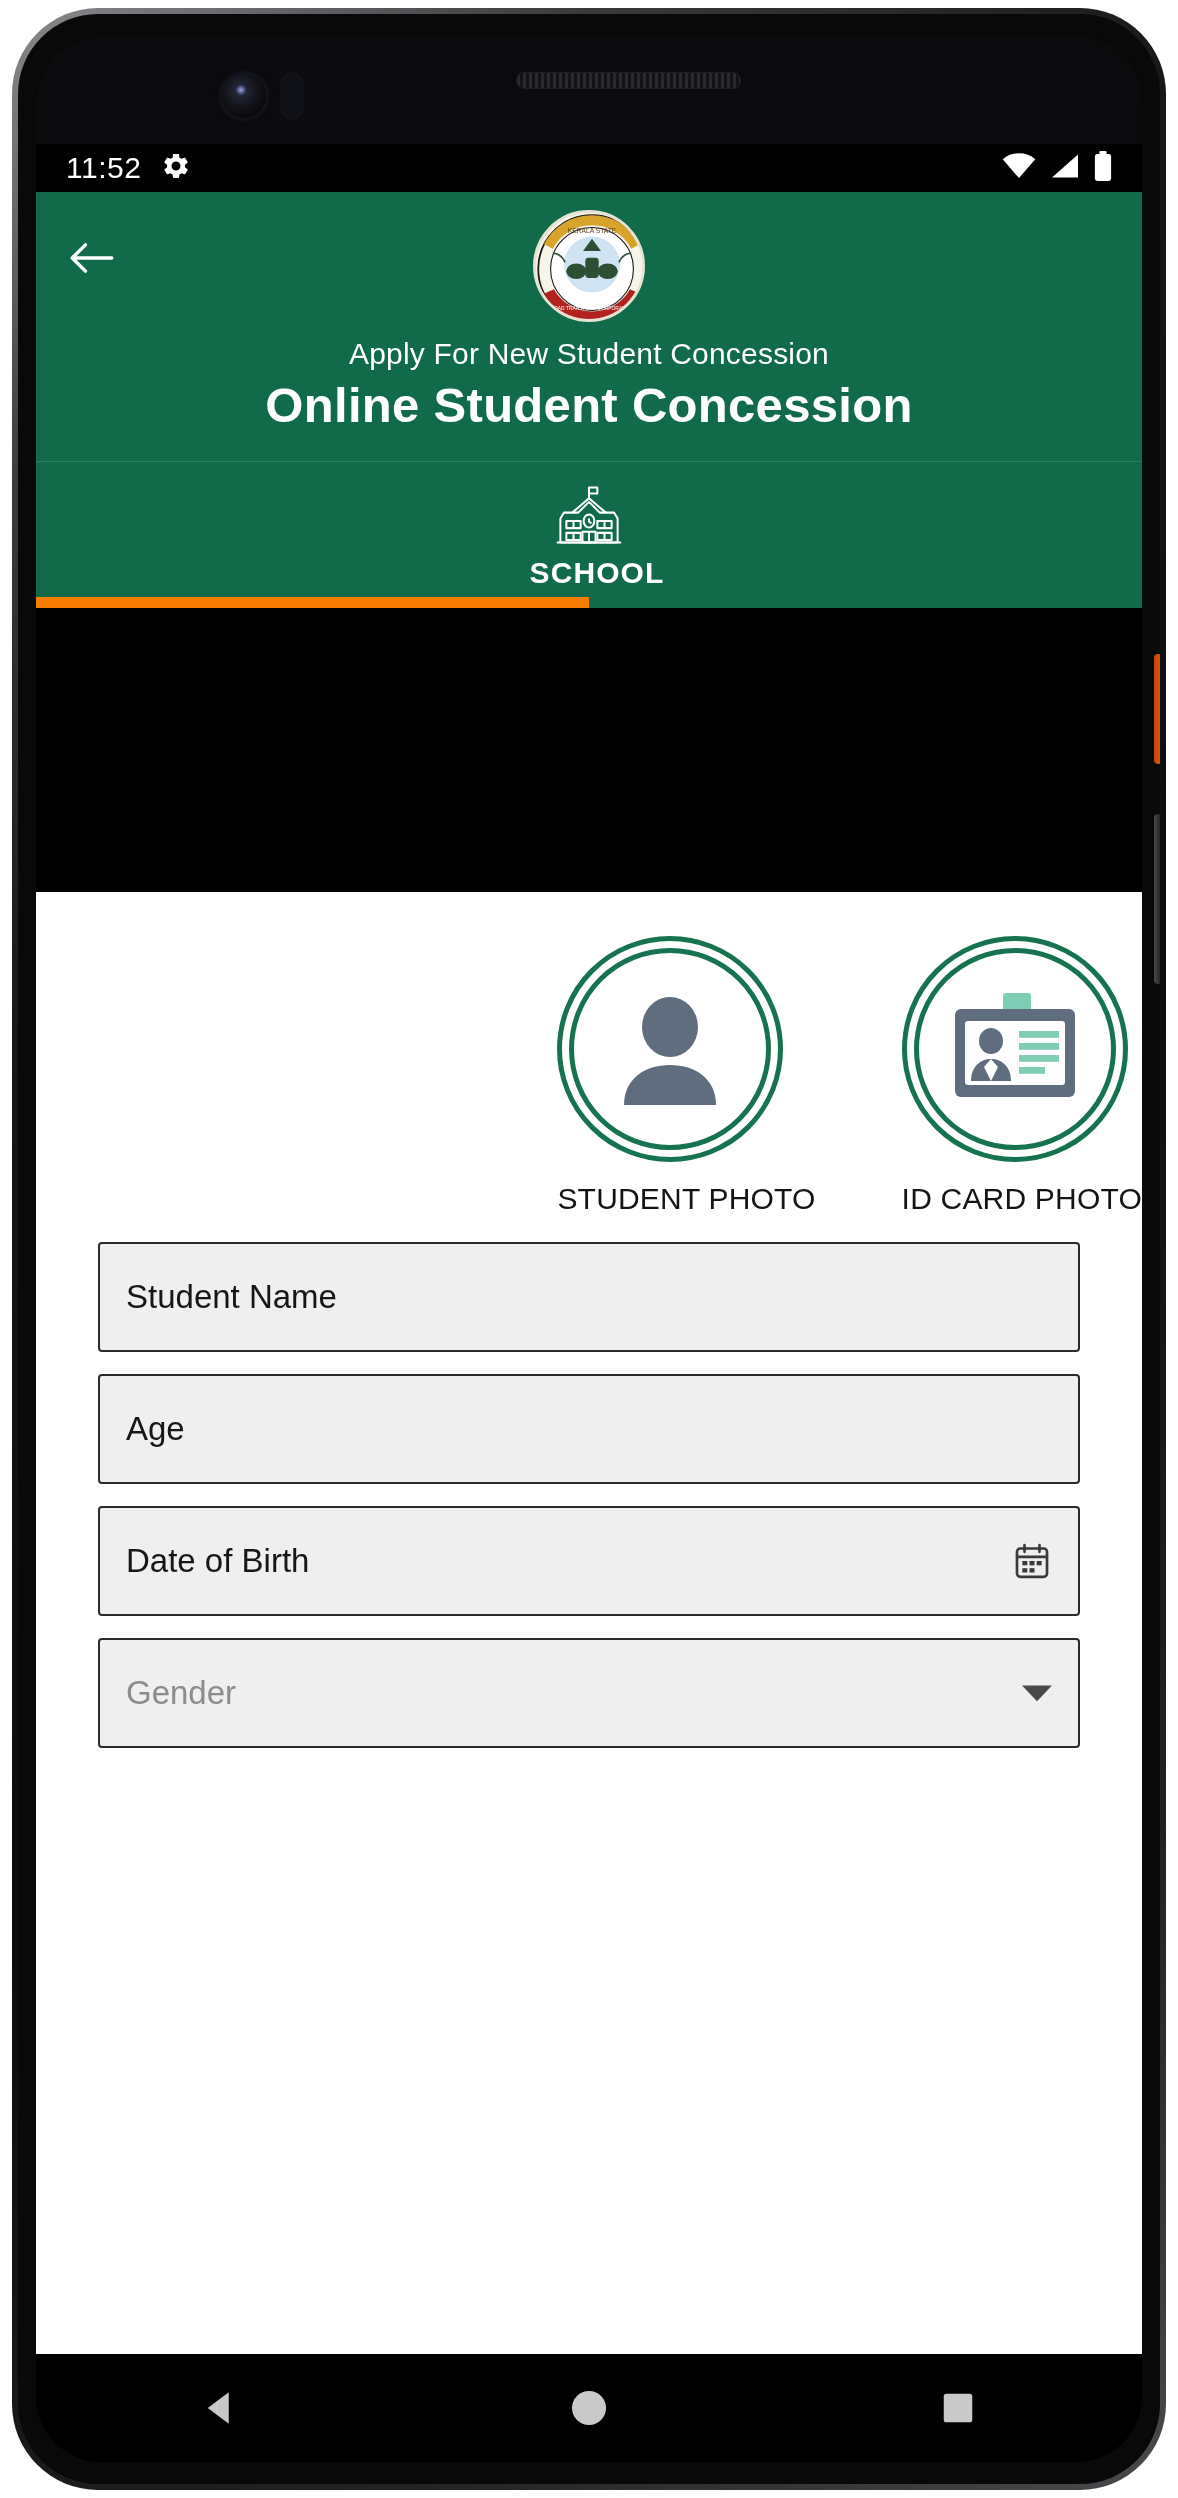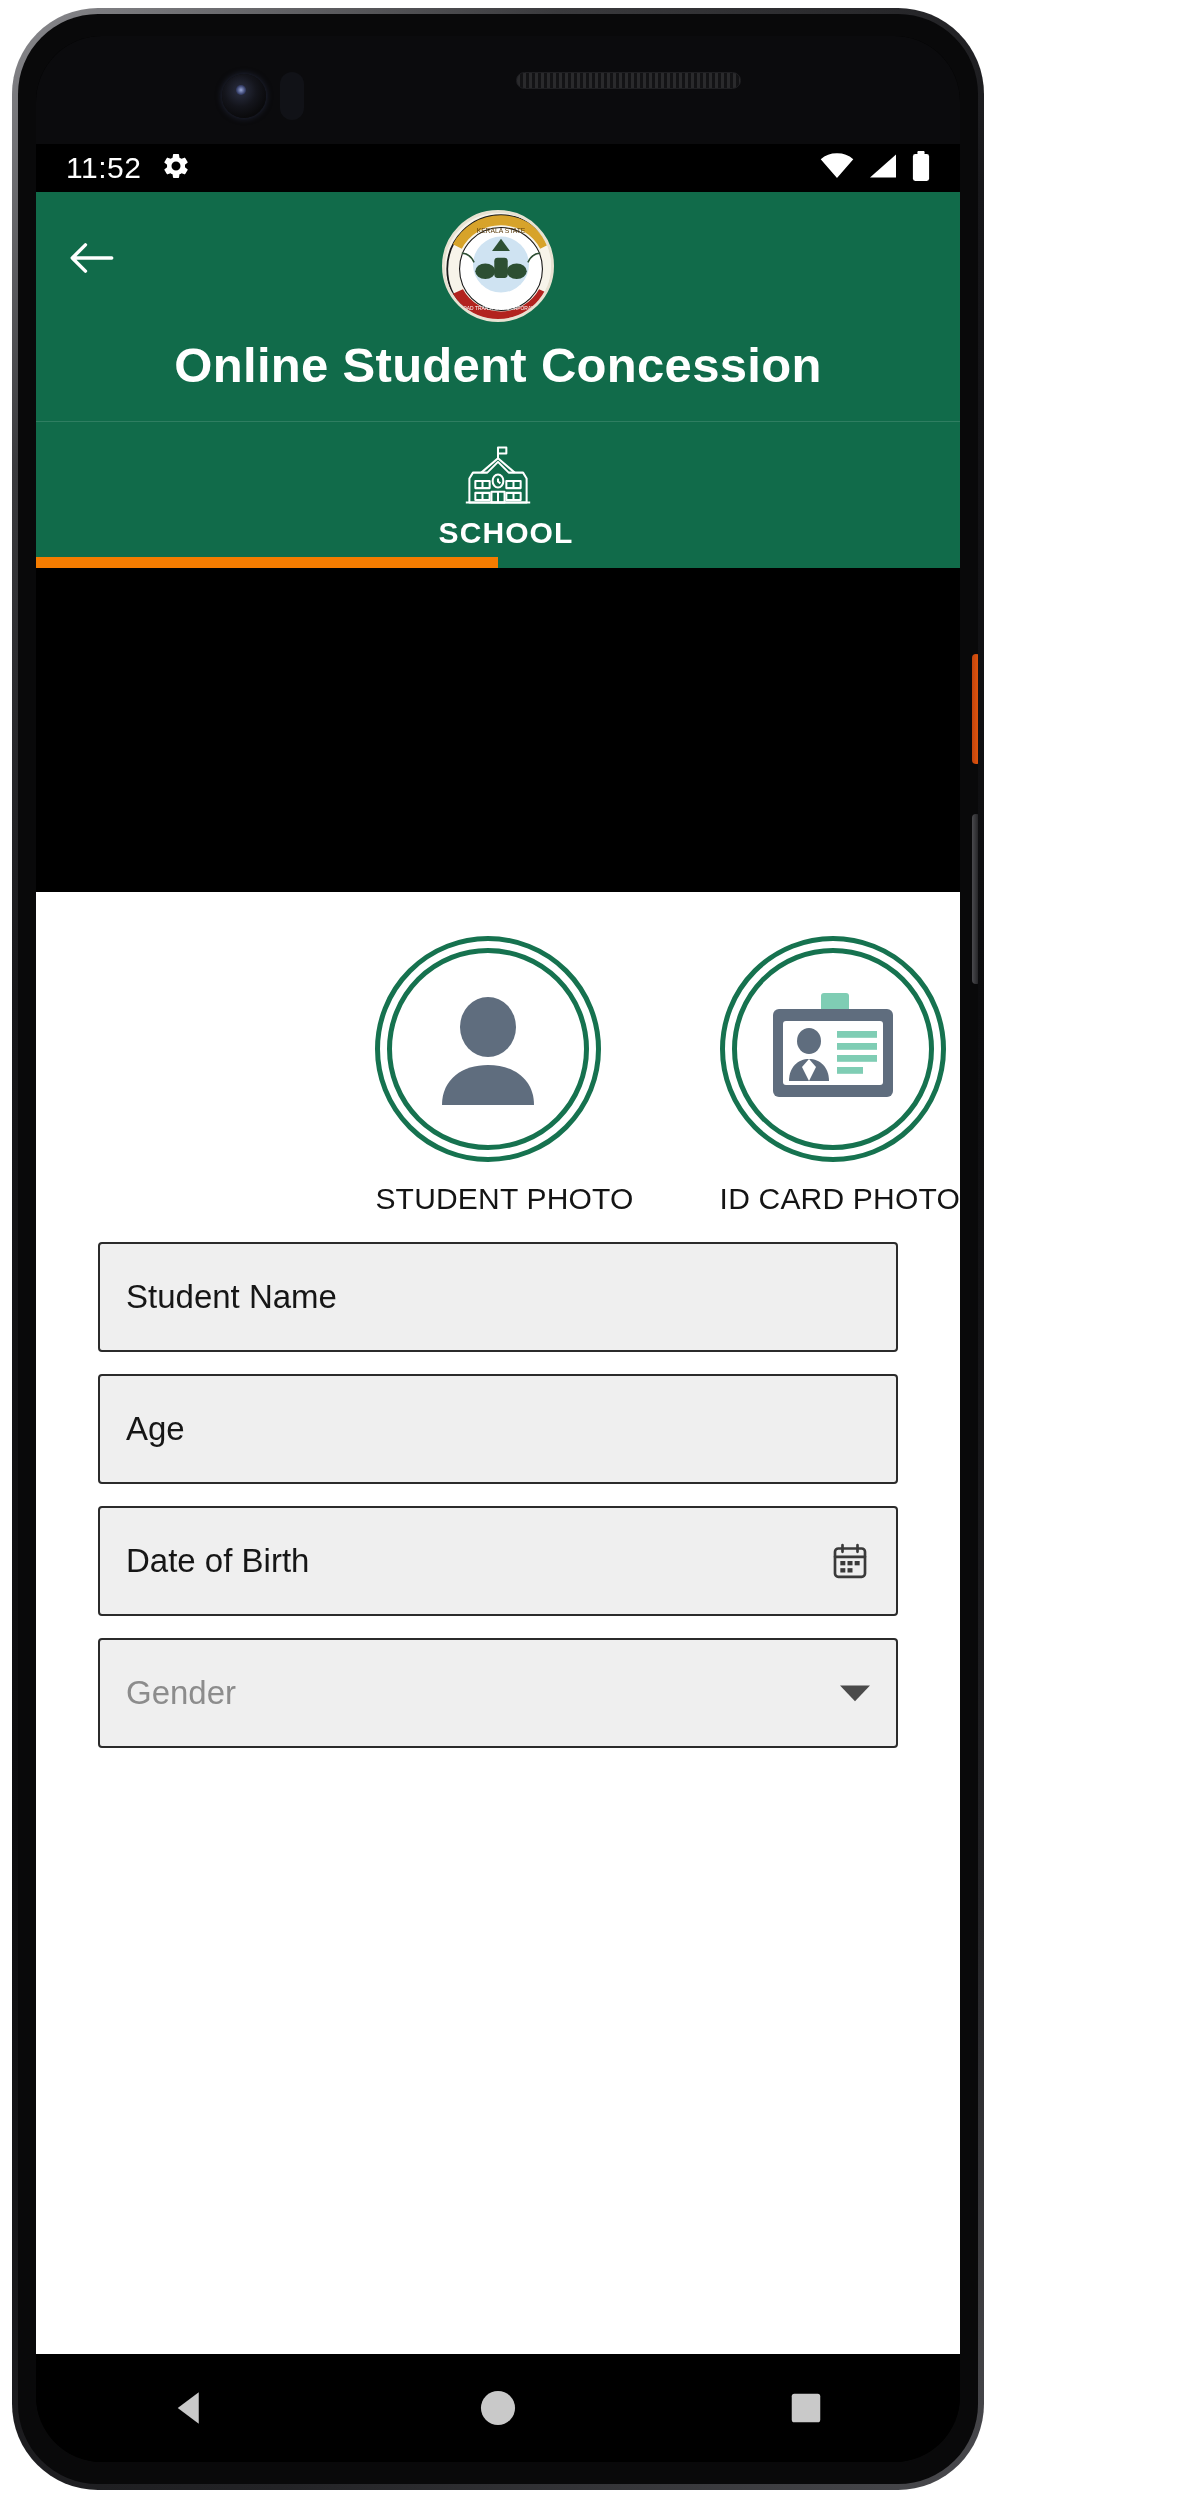--- a/index.html
+++ b/index.html
@@ -7,21 +7,21 @@
     width:1178px; height:2498px;
     background:#ffffff;
     font-family:"Liberation Sans", sans-serif;
     overflow:hidden;
   }
 
   
   #phone-frame {
     position:absolute;
     left:12px; top:8px;
-    width:972px; height:2482px;
+    width:1154px; height:2482px;
     border-radius:86px;
     background:
       linear-gradient(140deg,#8a8a8e 0%, #3a3a3d 14%, #17171a 30%, #0c0c0e 55%, #232326 82%, #4a4a4e 100%);
     padding:6px;
   }
   #phone-bezel {
     width:100%; height:100%;
     border-radius:80px;
     background:#09090a;
     padding:14px 16px;
@@ -277,20 +277,21 @@
               <g stroke="#2d4f33" stroke-width="1.4" fill="none">
                 <path d="M26 44c-3-6-7-8-11-8M74 44c3-6 7-8 11-8"></path>
               </g>
 
               <text x="50" y="18" font-size="6" fill="#5a3b0a" text-anchor="middle" font-family="Liberation Sans, sans-serif">KERALA STATE</text>
               <text x="50" y="87" font-size="4.4" fill="#ffffff" text-anchor="middle" font-family="Liberation Sans, sans-serif">ROAD TRANSPORT CORPORATION</text>
             </svg>
           </div>
         </div>
 
+        <div id="subtitle">Apply For New Student Concession</div>
         <div id="title">Online Student Concession</div>
 
         <div id="tab-bar">
 
           <div class="tab" id="tab-school">
             <div class="tab-icon">
               <svg width="74" height="62" viewBox="0 0 62 52" fill="none" stroke="#ffffff" stroke-width="1.7" stroke-linejoin="round">
                 <path d="M31 5v7"></path>
                 <rect x="31" y="3" width="7" height="5"></rect>
                 <path d="M31 12 17 24M31 12l14 12"></path>

